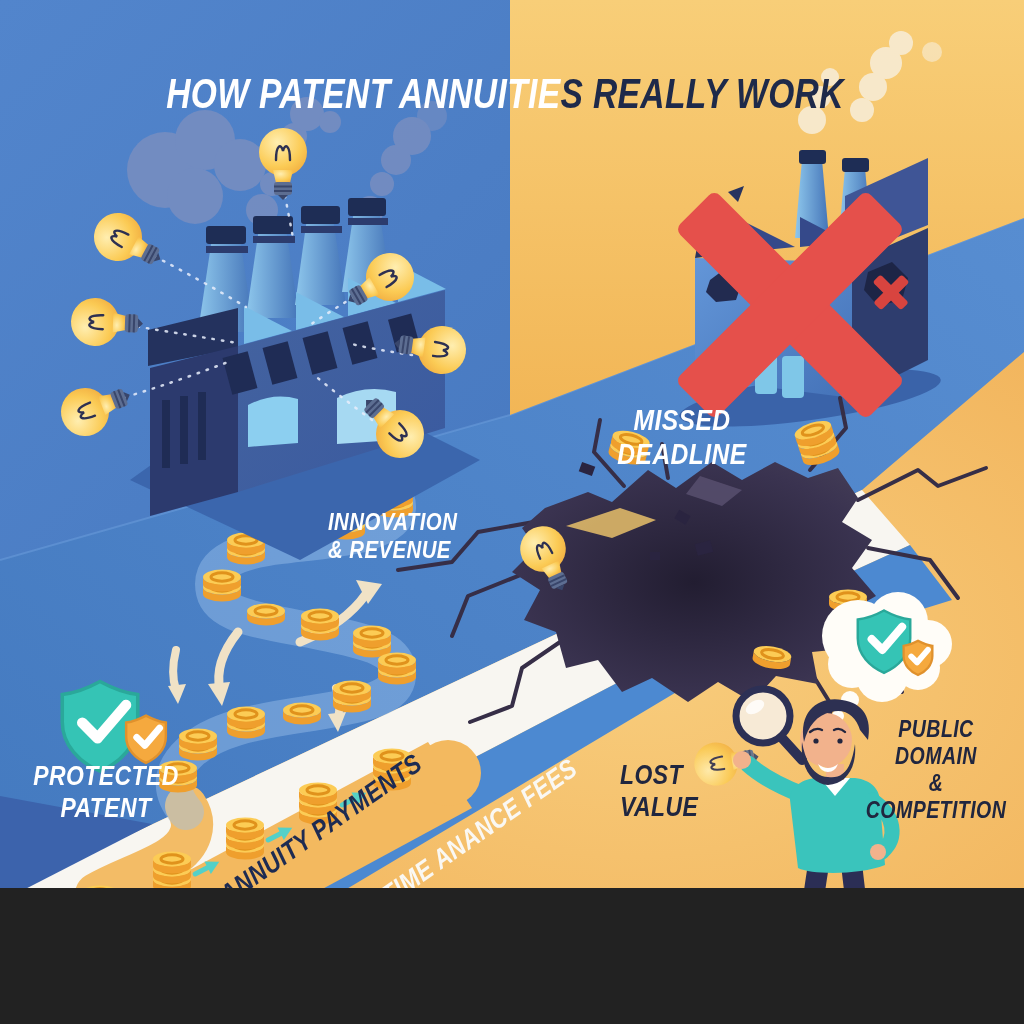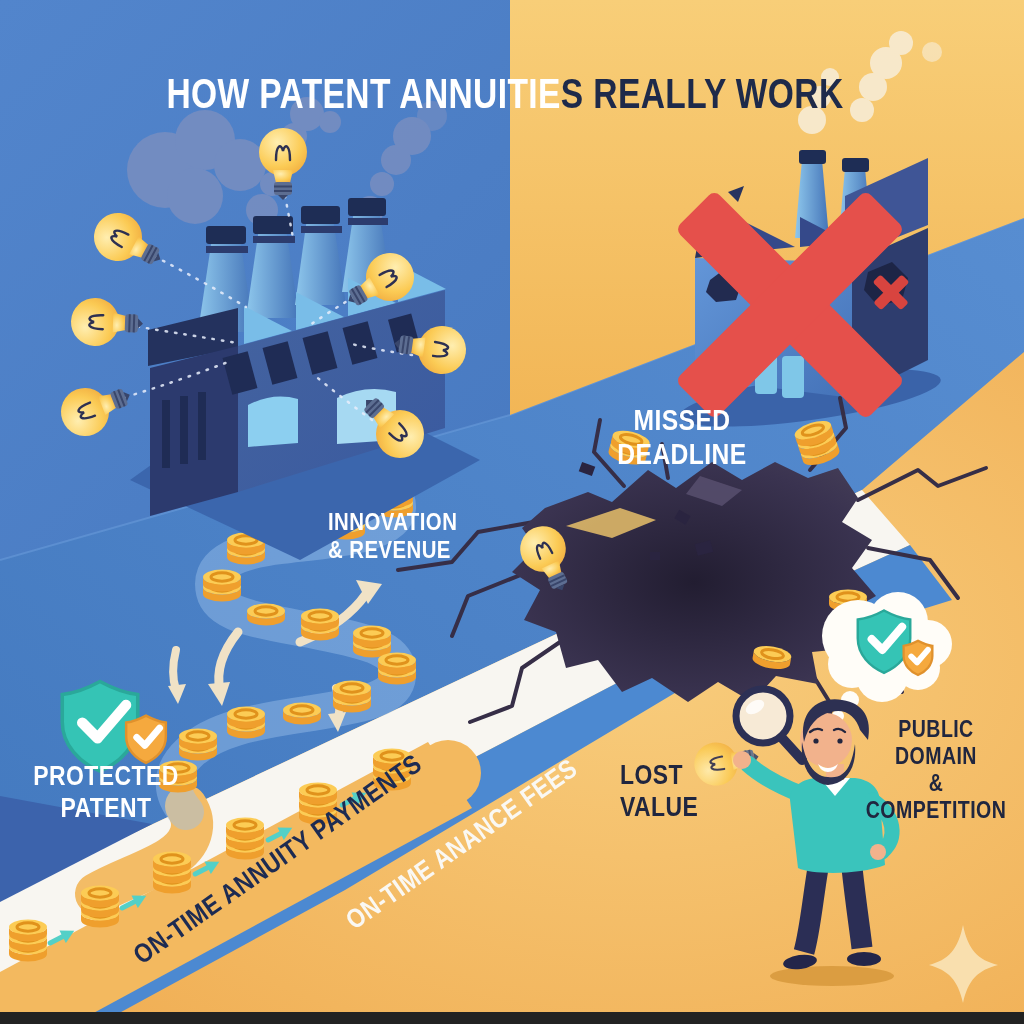--- a/index.html
+++ b/index.html
@@ -1,17 +1,17 @@
 <!DOCTYPE html>
 <html><head>
 <meta charset="utf-8">
 <style>
   html,body{margin:0;padding:0;background:#222;}
-  .canvas{position:relative;width:1024px;height:1012px;overflow:hidden;
-          font-family:"Liberation Sans", sans-serif;}
+  .canvas{position:relative;width:1024px;height:888px;overflow:hidden;
+          font-family:"Liberation Sans", sans-serif;font-style:italic;}
   .art{position:absolute;left:0;top:0;width:1024px;height:1024px;display:block;}
   .lbl{position:absolute;font-weight:bold;white-space:pre-line;line-height:1.18;
        letter-spacing:.5px;margin:0;}
   .condense{transform:scaleX(.85);transform-origin:left top;}
   .center{text-align:center;transform:translateX(-50%) scaleX(.85);transform-origin:center top;}
   .title{position:absolute;left:505px;top:40px;white-space:nowrap;font-weight:bold;
          font-size:43px;letter-spacing:.5px;transform:translateX(-50%) scaleX(.78);
          transform-origin:center top;}
   .title .seg-left{color:#ffffff;}
   .title .seg-right{color:#1e2a4a;}

